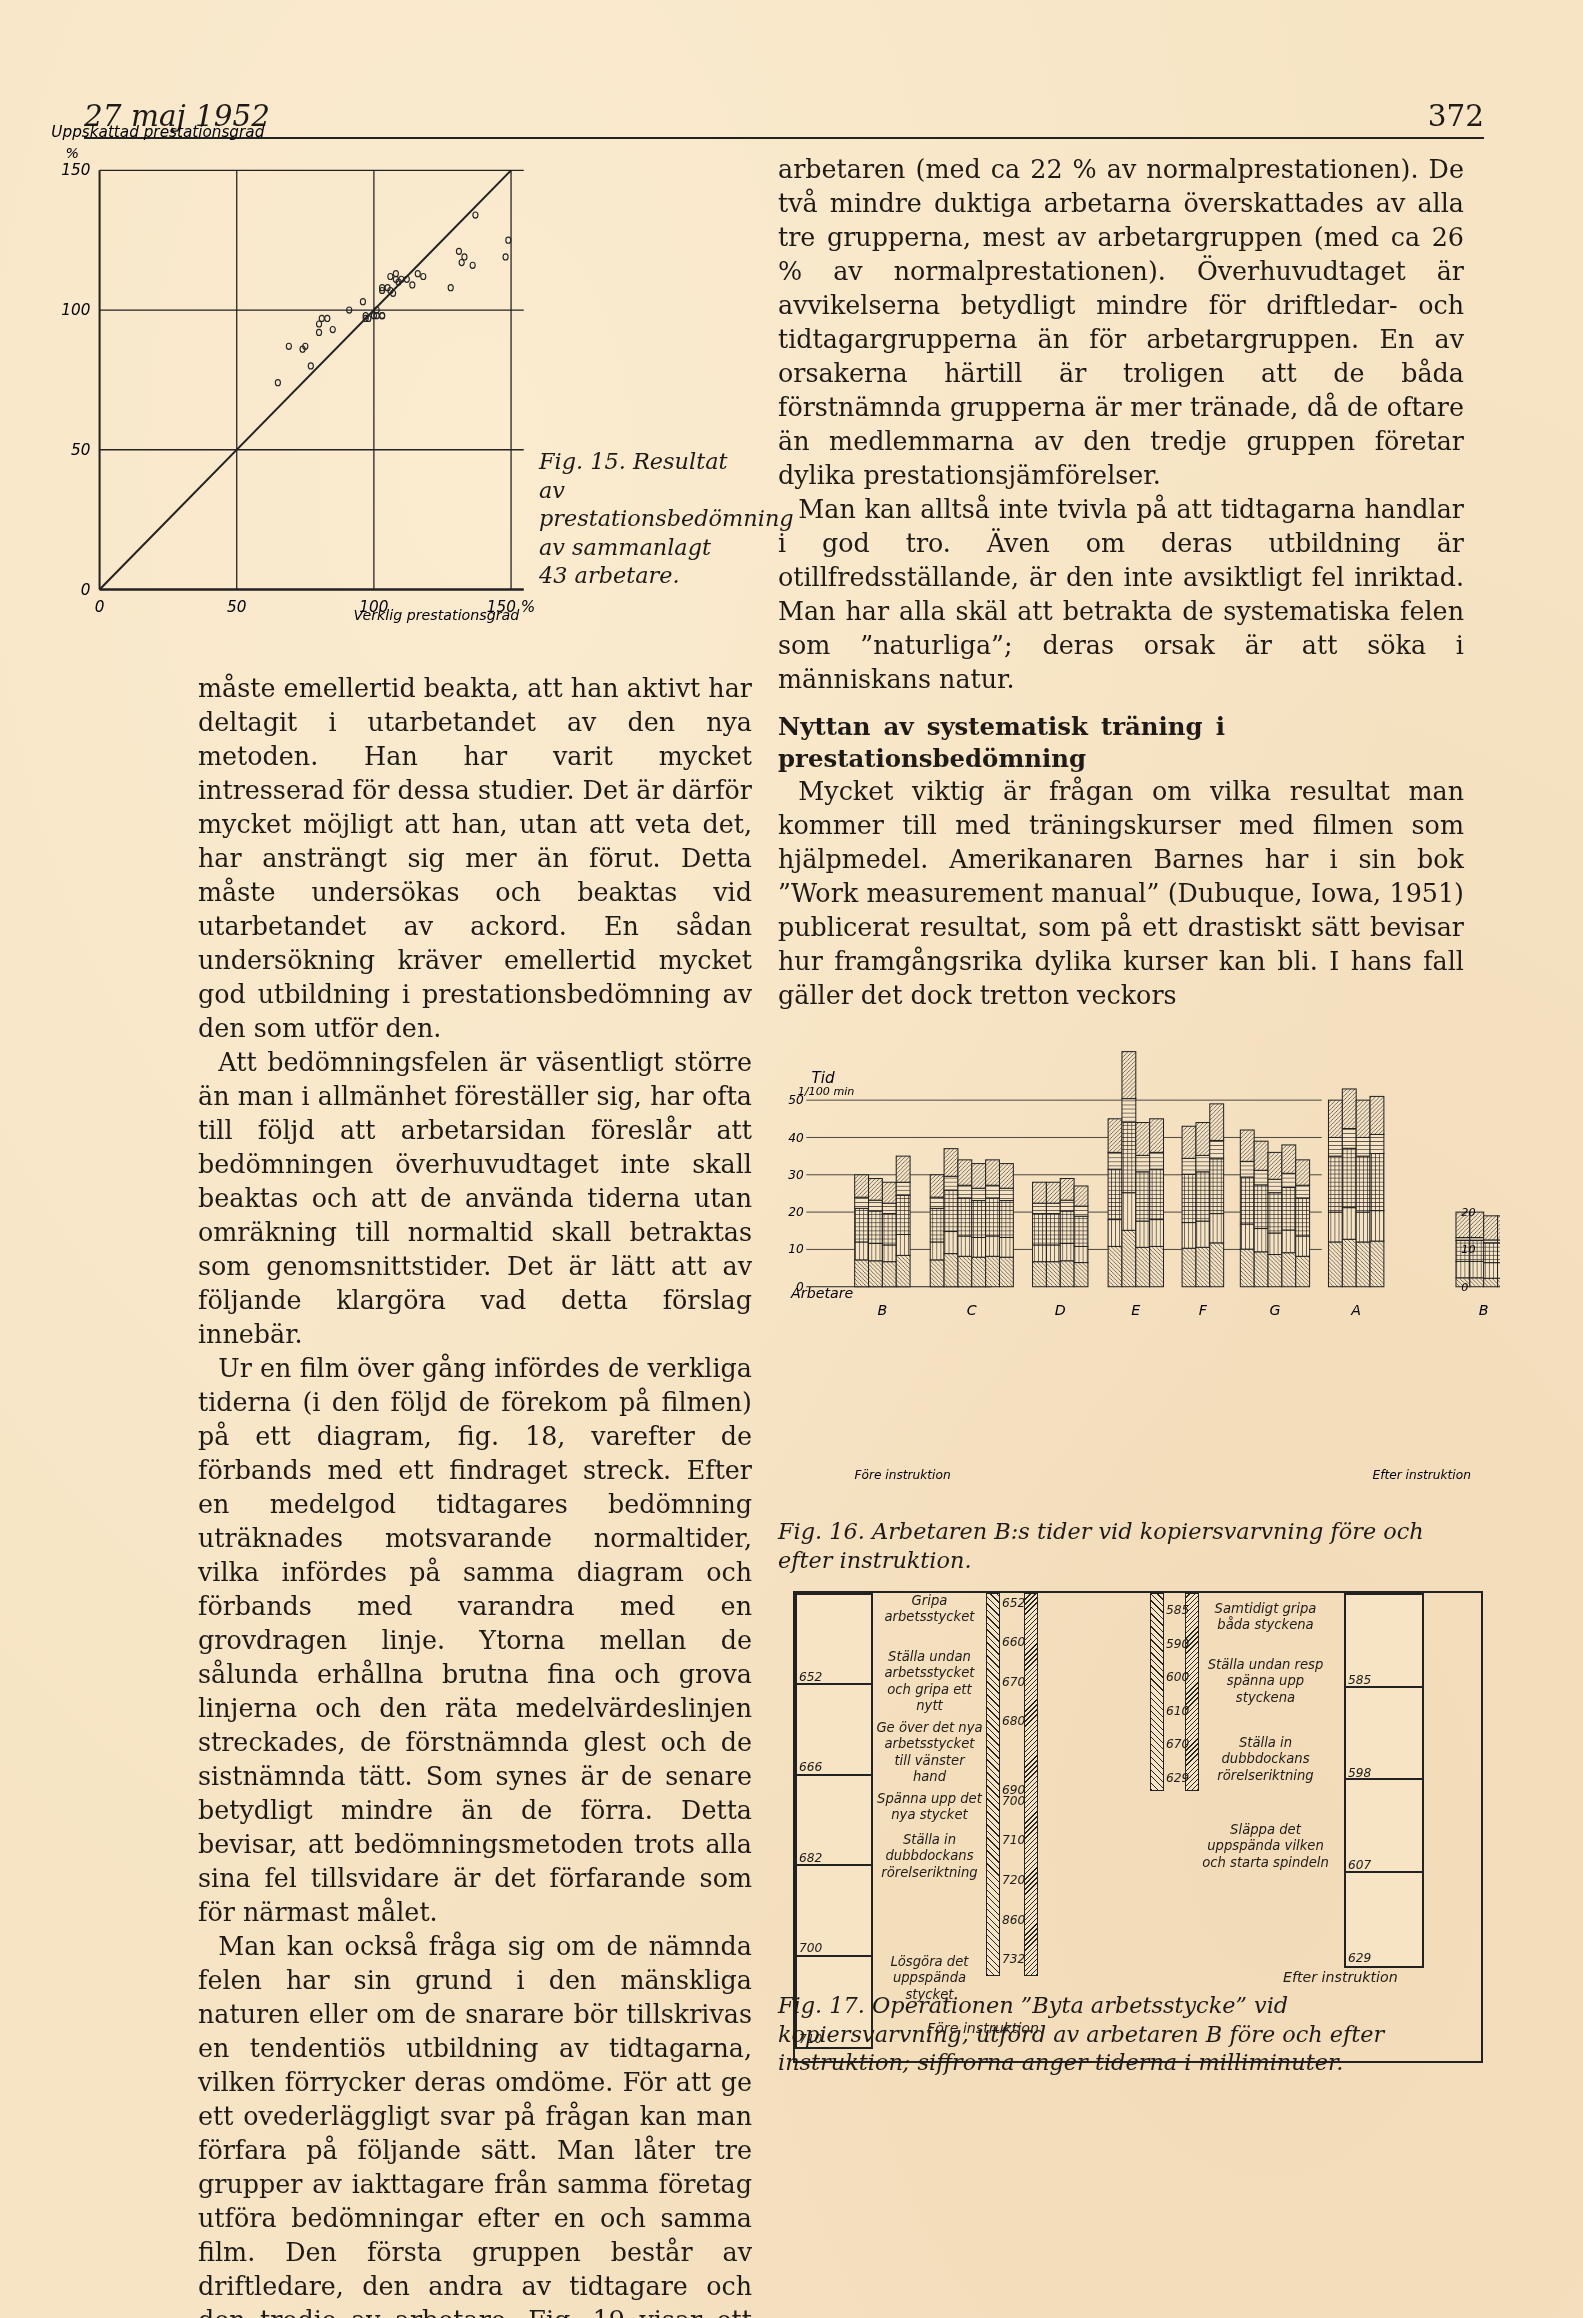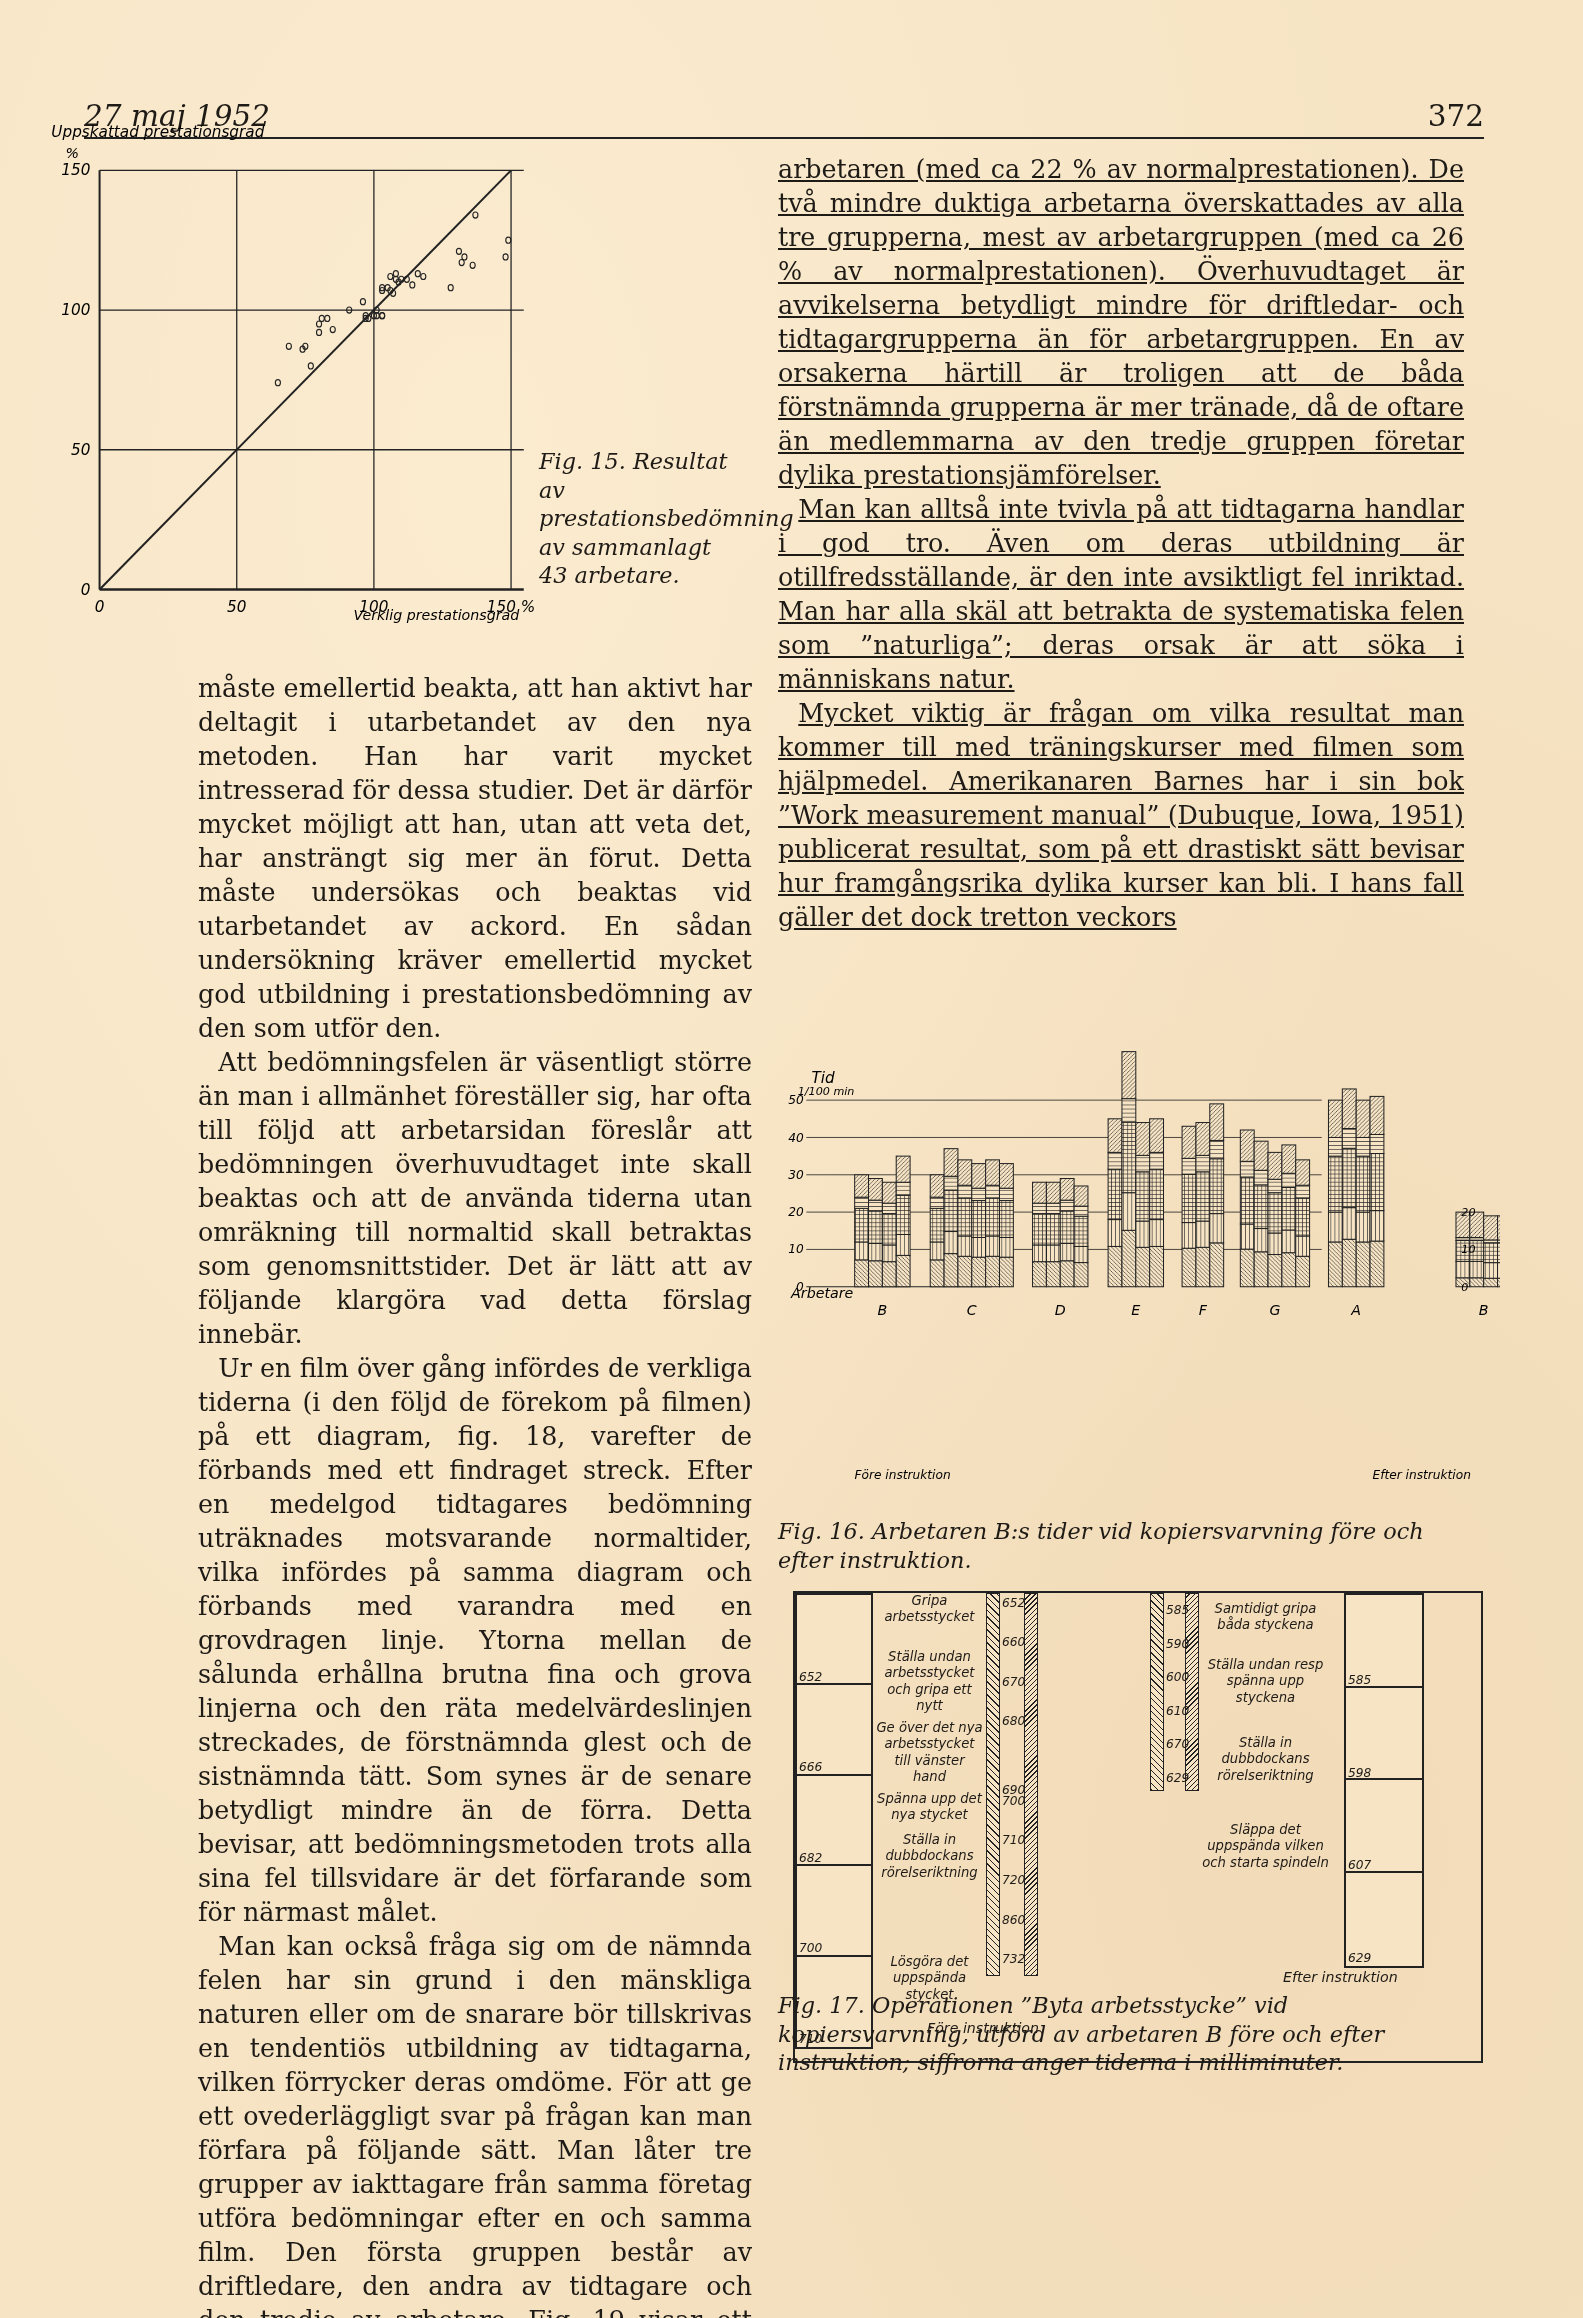--- a/index.html
+++ b/index.html
@@ -11,21 +11,21 @@
   .header{position:absolute;left:84px;top:99px;width:1400px;height:30.5px;}
   .hdr-date{position:absolute;left:0;top:0;font-style:italic;font-size:29.5px;}
   .hdr-page{position:absolute;right:0;top:0;font-size:29.5px;}
   .hdr-rule{position:absolute;left:84px;top:137px;width:1400px;height:2px;background:#222;}
 
   .col{position:absolute;font-size:25.4px;line-height:34px;text-align:justify;}
   .col p{margin:0;text-indent:20.3px;}
   .col p.noindent{text-indent:0;}
   .col h3{font-size:24.4px;font-weight:bold;margin:0;line-height:31.5px;}
   #left-col{left:198px;top:671px;width:554px;}
-  #right-col-top{left:778px;top:152px;width:686px;text-decoration:underline;}
+  #right-col-top{left:778px;top:152px;width:686px;}
 
   .caption{position:absolute;font-style:italic;font-size:22.4px;line-height:28.5px;}
   #fig15-caption{left:539px;top:447px;width:193px;}
   #fig16-caption{left:778px;top:1517px;width:686px;}
   #fig17-caption{left:778px;top:1991px;width:686px;font-style:italic;}
 
   .chart-svg{position:absolute;}
   .sans{font-family:"DejaVu Sans","Liberation Sans",sans-serif;font-style:italic;}
 
   .fig17{position:absolute;left:793px;top:1591px;width:686px;height:468px;border:2.5px solid #222;}
@@ -122,20 +122,21 @@
 <div id="left-col" class="col">
   <p class="noindent">måste emellertid beakta, att han aktivt har deltagit i utarbetandet av den nya metoden. Han har varit mycket intresserad för dessa studier. Det är därför mycket möjligt att han, utan att veta det, har ansträngt sig mer än förut. Detta måste undersökas och beaktas vid utarbetandet av ackord. En sådan undersökning kräver emellertid mycket god utbildning i prestationsbedömning av den som utför den.</p>
   <p>Att bedömningsfelen är väsentligt större än man i allmänhet föreställer sig, har ofta till följd att arbetarsidan föreslår att bedömningen överhuvudtaget inte skall beaktas och att de använda tiderna utan omräkning till normaltid skall betraktas som genomsnittstider. Det är lätt att av följande klargöra vad detta förslag innebär.</p>
   <p>Ur en film över gång infördes de verkliga tiderna (i den följd de förekom på filmen) på ett diagram, fig. 18, varefter de förbands med ett findraget streck. Efter en medelgod tidtagares bedömning uträknades motsvarande normaltider, vilka infördes på samma diagram och förbands med varandra med en grovdragen linje. Ytorna mellan de sålunda erhållna brutna fina och grova linjerna och den räta medelvärdeslinjen streckades, de förstnämnda glest och de sistnämnda tätt. Som synes är de senare betydligt mindre än de förra. Detta bevisar, att bedömningsmetoden trots alla sina fel tillsvidare är det förfarande som för närmast målet.</p>
   <p>Man kan också fråga sig om de nämnda felen har sin grund i den mänskliga naturen eller om de snarare bör tillskrivas en tendentiös utbildning av tidtagarna, vilken förrycker deras omdöme. För att ge ett ovederläggligt svar på frågan kan man förfara på följande sätt. Man låter tre grupper av iakttagare från samma företag utföra bedömningar efter en och samma film. Den första gruppen består av driftledare, den andra av tidtagare och den tredje av arbetare. Fig. 19 visar ett typiskt resultat av ett sådant experiment. Man ser att alla tre grupperna i nästan lika hög grad har underskattat den skickligaste</p>
 </div>
 
 <div id="right-col-top" class="col">
   <p class="noindent">arbetaren (med ca 22 % av normalprestationen). De två mindre duktiga arbetarna överskattades av alla tre grupperna, mest av arbetargruppen (med ca 26 % av normalprestationen). Överhuvudtaget är avvikelserna betydligt mindre för driftledar- och tidtagargrupperna än för arbetargruppen. En av orsakerna härtill är troligen att de båda förstnämnda grupperna är mer tränade, då de oftare än medlemmarna av den tredje gruppen företar dylika prestationsjämförelser.</p>
   <p>Man kan alltså inte tvivla på att tidtagarna handlar i god tro. Även om deras utbildning är otillfredsställande, är den inte avsiktligt fel inriktad. Man har alla skäl att betrakta de systematiska felen som ”naturliga”; deras orsak är att söka i människans natur.</p>
+  <h3 style="margin-top:15.2px;width:447px;">Nyttan av systematisk träning i prestationsbedömning</h3>
   <p>Mycket viktig är frågan om vilka resultat man kommer till med träningskurser med filmen som hjälpmedel. Amerikanaren Barnes har i sin bok ”Work measurement manual” (Dubuque, Iowa, 1951) publicerat resultat, som på ett drastiskt sätt bevisar hur framgångsrika dylika kurser kan bli. I hans fall gäller det dock tretton veckors</p>
 </div>
 
 <svg id="fig16" class="chart-svg" style="left:788px;top:1042px;" width="712" height="457" viewBox="0 0 1400 900">
   <text class="sans" x="45" y="80" font-size="30">Tid</text>
   <text class="sans" x="18" y="105" font-size="22">1/100 min</text>
   <g id="fig16-grid">
       <line x1="35" y1="408.5" x2="1050" y2="408.5" stroke="#222" stroke-width="1.6"></line>
       <line x1="35" y1="335" x2="1050" y2="335" stroke="#222" stroke-width="1.6"></line>
       <line x1="35" y1="261.5" x2="1050" y2="261.5" stroke="#222" stroke-width="1.6"></line>

